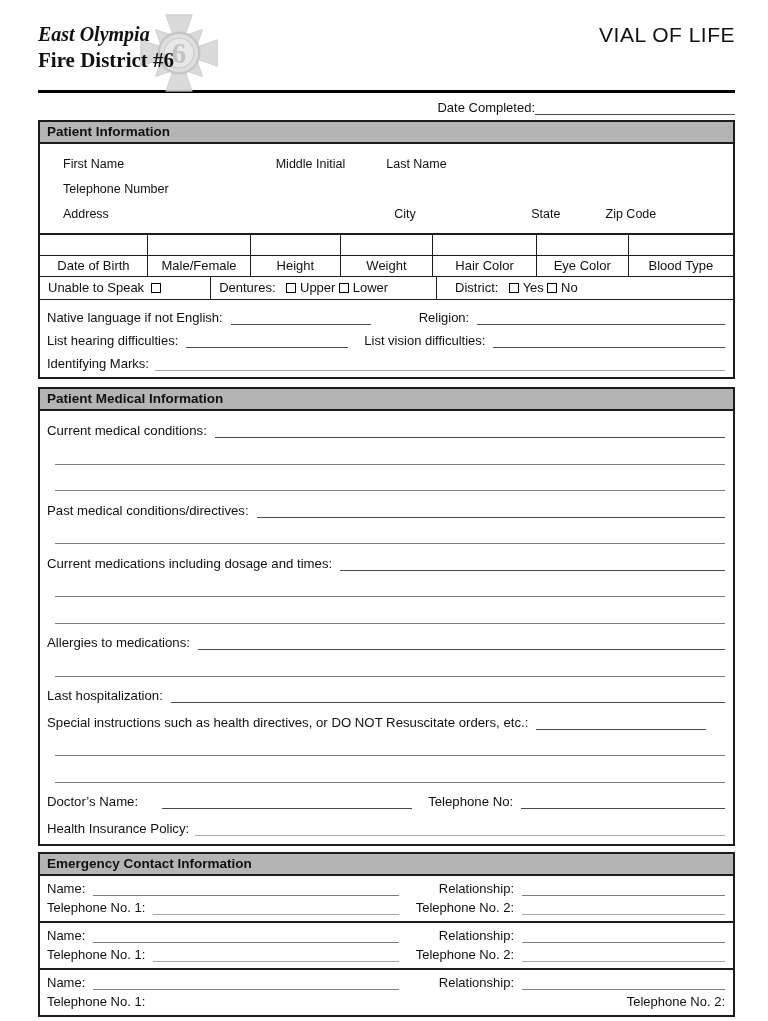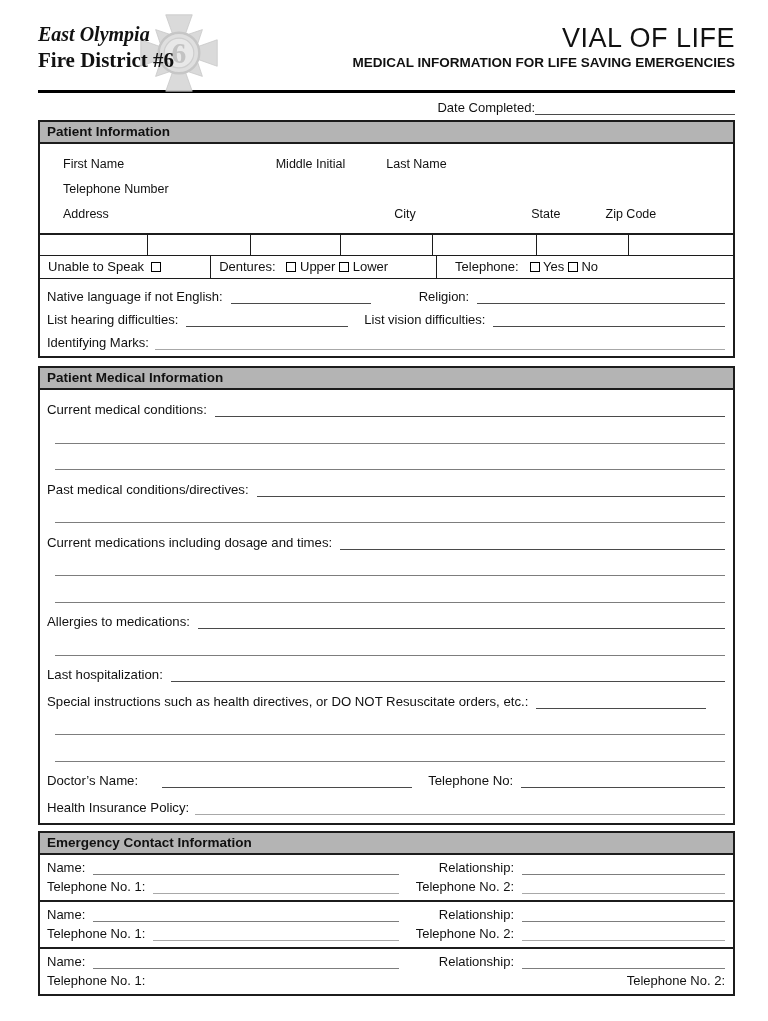--- a/index.html
+++ b/index.html
@@ -7,21 +7,21 @@
   body { font-family: "Liberation Sans", "DejaVu Sans", sans-serif; color: #111; }
   .page { width: 768px; height: 1021px; background: #fff; padding: 16px 33px 0 38px; overflow: hidden; }
 
   
   .hdr { display: flex; justify-content: space-between; align-items: flex-start; height: 70px; }
   .org { position: relative; padding-top: 7px; }
   .badge { position: absolute; left: 102px; top: -2px; width: 78px; height: 78px; opacity: .9; }
   .org-l1 { font-family: "Liberation Serif", serif; font-style: italic; font-weight: bold; font-size: 20px; position: relative; z-index: 2; }
   .org-l2 { font-family: "Liberation Serif", serif; font-weight: bold; font-size: 21px; position: relative; z-index: 2; margin-top: 2px; }
   .hdr-right { text-align: right; padding-top: 8px; }
-  .vial-title { font-size: 27px; font-weight: 400; letter-spacing: .5px; line-height: 1.05; }
+  .vial-title { font-size: 21px; font-weight: 400; letter-spacing: .5px; line-height: 1.05; }
   .vial-sub { font-size: 13.5px; font-weight: bold; margin-top: 3px; }
   .hdr-rule { border: none; border-top: 3px solid #000; margin-top: 4px; }
 
   
   .date-row { display: flex; justify-content: flex-end; align-items: flex-end; height: 19px; margin: 3px 0 5px; font-size: 13px; }
   .date-row .fl { width: 200px; }
 
   
   .sec { border: 2px solid #1c1c1c; }
   .sec-bar { background: #b4b4b4; border-bottom: 2px solid #1c1c1c; font-weight: bold; font-size: 13.5px; padding: 2px 7px 3px; }
@@ -98,21 +98,20 @@
         </g>
         <circle cx="50" cy="50" r="26" fill="#dcdcdc" stroke="#c0c0c0" stroke-width="3"></circle>
         <circle cx="50" cy="50" r="19" fill="#e6e6e6" stroke="#c9c9c9" stroke-width="1.5"></circle>
         <text x="50" y="63" text-anchor="middle" font-size="38" font-weight="bold" fill="#bdbdbd" font-family="Liberation Serif, serif">6</text>
       </svg>
       <div class="org-l1">East Olympia</div>
       <div class="org-l2">Fire District #6</div>
     </div>
     <div class="hdr-right">
       <div class="vial-title">VIAL OF LIFE</div>
-      <div class="vial-sub">MEDICAL INFORMATION FOR LIFE SAVING EMERGENCIES</div>
     </div>
   </div>
   <hr class="hdr-rule">
 
   <div class="date-row">
     <span>Date Completed:</span>
     <span class="fl"></span>
   </div>
 
   <div class="sec mb8">
@@ -163,32 +162,41 @@
       <tbody>
           <tr class="vals">
         <td class="c0"></td>
         <td class="c1"></td>
         <td class="c2"></td>
         <td class="c3"></td>
         <td class="c4"></td>
         <td class="c5"></td>
         <td class="c6"></td>
       </tr>
+      <tr class="labs">
+        <td>Date of Birth</td>
+        <td>Male/Female</td>
+        <td>Height</td>
+        <td>Weight</td>
+        <td>Hair Color</td>
+        <td>Eye Color</td>
+        <td>Blood Type</td>
+      </tr>
     </tbody>
       </table>
 
     <div class="cbrow">
       <div class="cell cbcell1">
         <span>Unable to Speak</span>&nbsp;&nbsp;<span class="cb"></span>
       </div>
       <div class="cell cbcell2">
         <span>Dentures:</span>&nbsp;&nbsp;&nbsp;<span class="cb"></span> <span>Upper</span> <span class="cb"></span> <span>Lower</span>
       </div>
       <div class="cell cbcell3">
-        <span>Telephone:</span>&nbsp;&nbsp;&nbsp;<span class="cb"></span> <span>Yes</span> <span class="cb"></span> <span>No</span>
+        <span>District:</span>&nbsp;&nbsp;&nbsp;<span class="cb"></span> <span>Yes</span> <span class="cb"></span> <span>No</span>
       </div>
     </div>
 
     <div class="pl-rows">
       <div class="pl-row">
         <span>Native language if not English:</span>
         <span class="fl" style="width:140px"></span>
         <span class="sp48"></span>
         <span>Religion:</span>
         <span class="fl" style="flex:1"></span>

